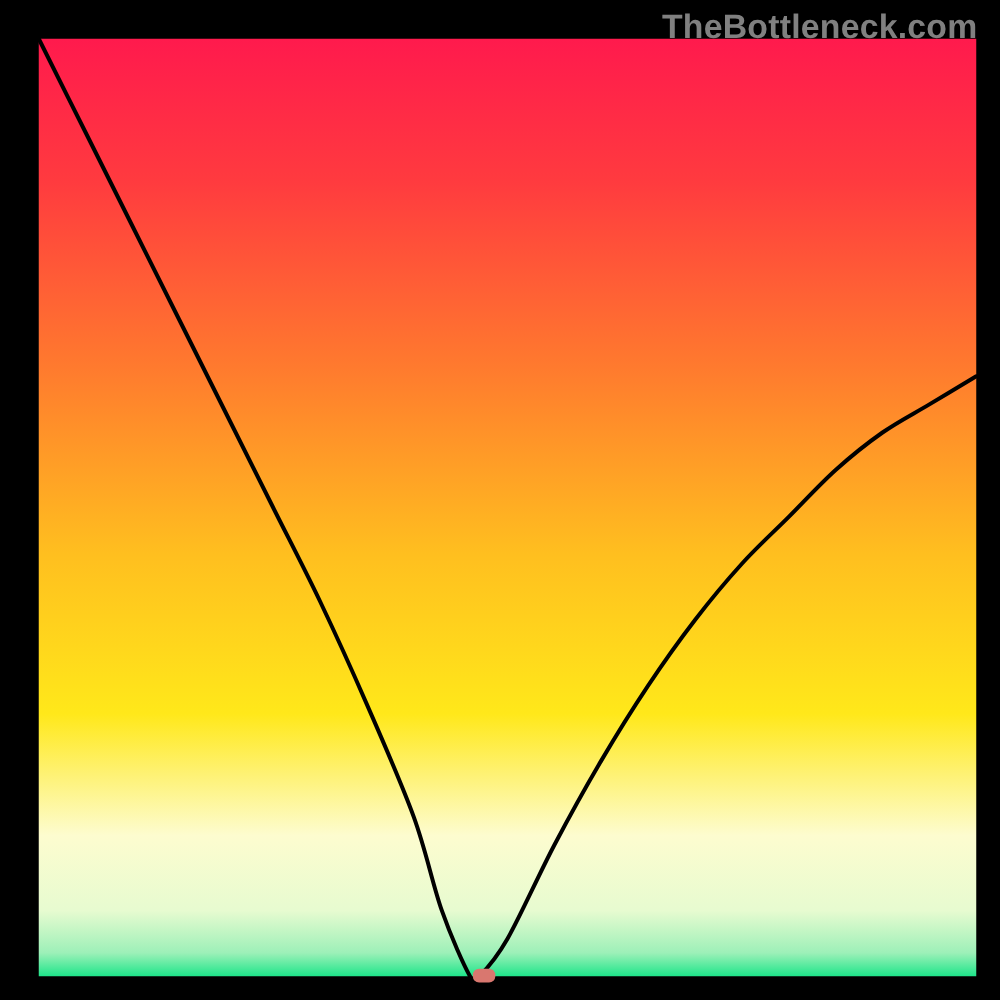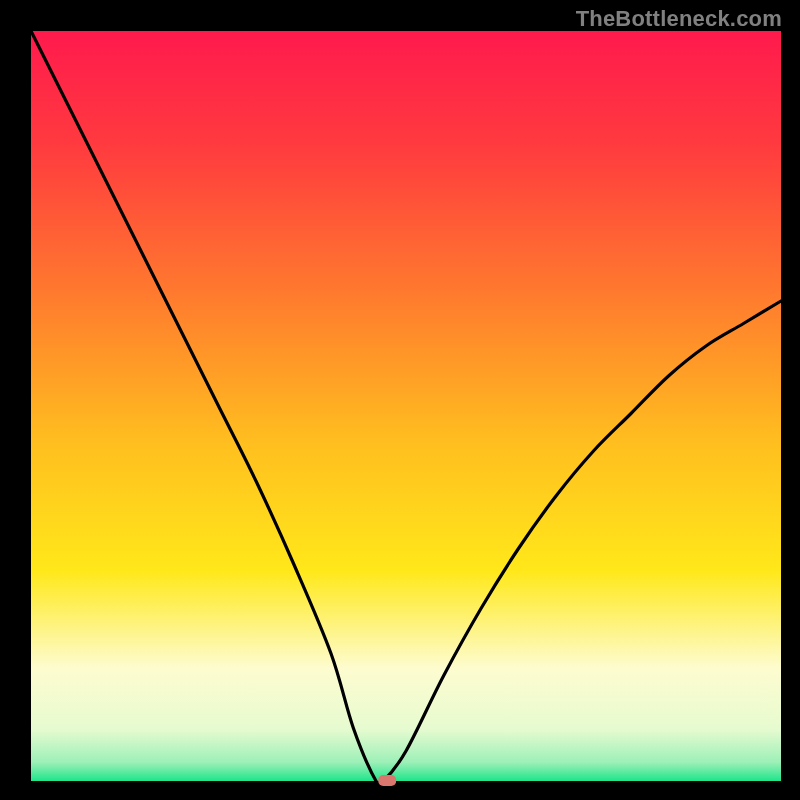--- a/index.html
+++ b/index.html
@@ -15,21 +15,21 @@
     position: relative;
     width: 800px;
     height: 800px;
     background: #000;
   }
   .watermark {
     position: absolute;
     top: 6px;
     right: 18px;
     color: #808080;
-    font-size: 22px;
+    font-size: 27px;
     font-weight: 600;
     letter-spacing: 0.2px;
     z-index: 10;
   }
   svg.plot {
     position: absolute;
     left: 0;
     top: 0;
     width: 800px;
     height: 800px;

